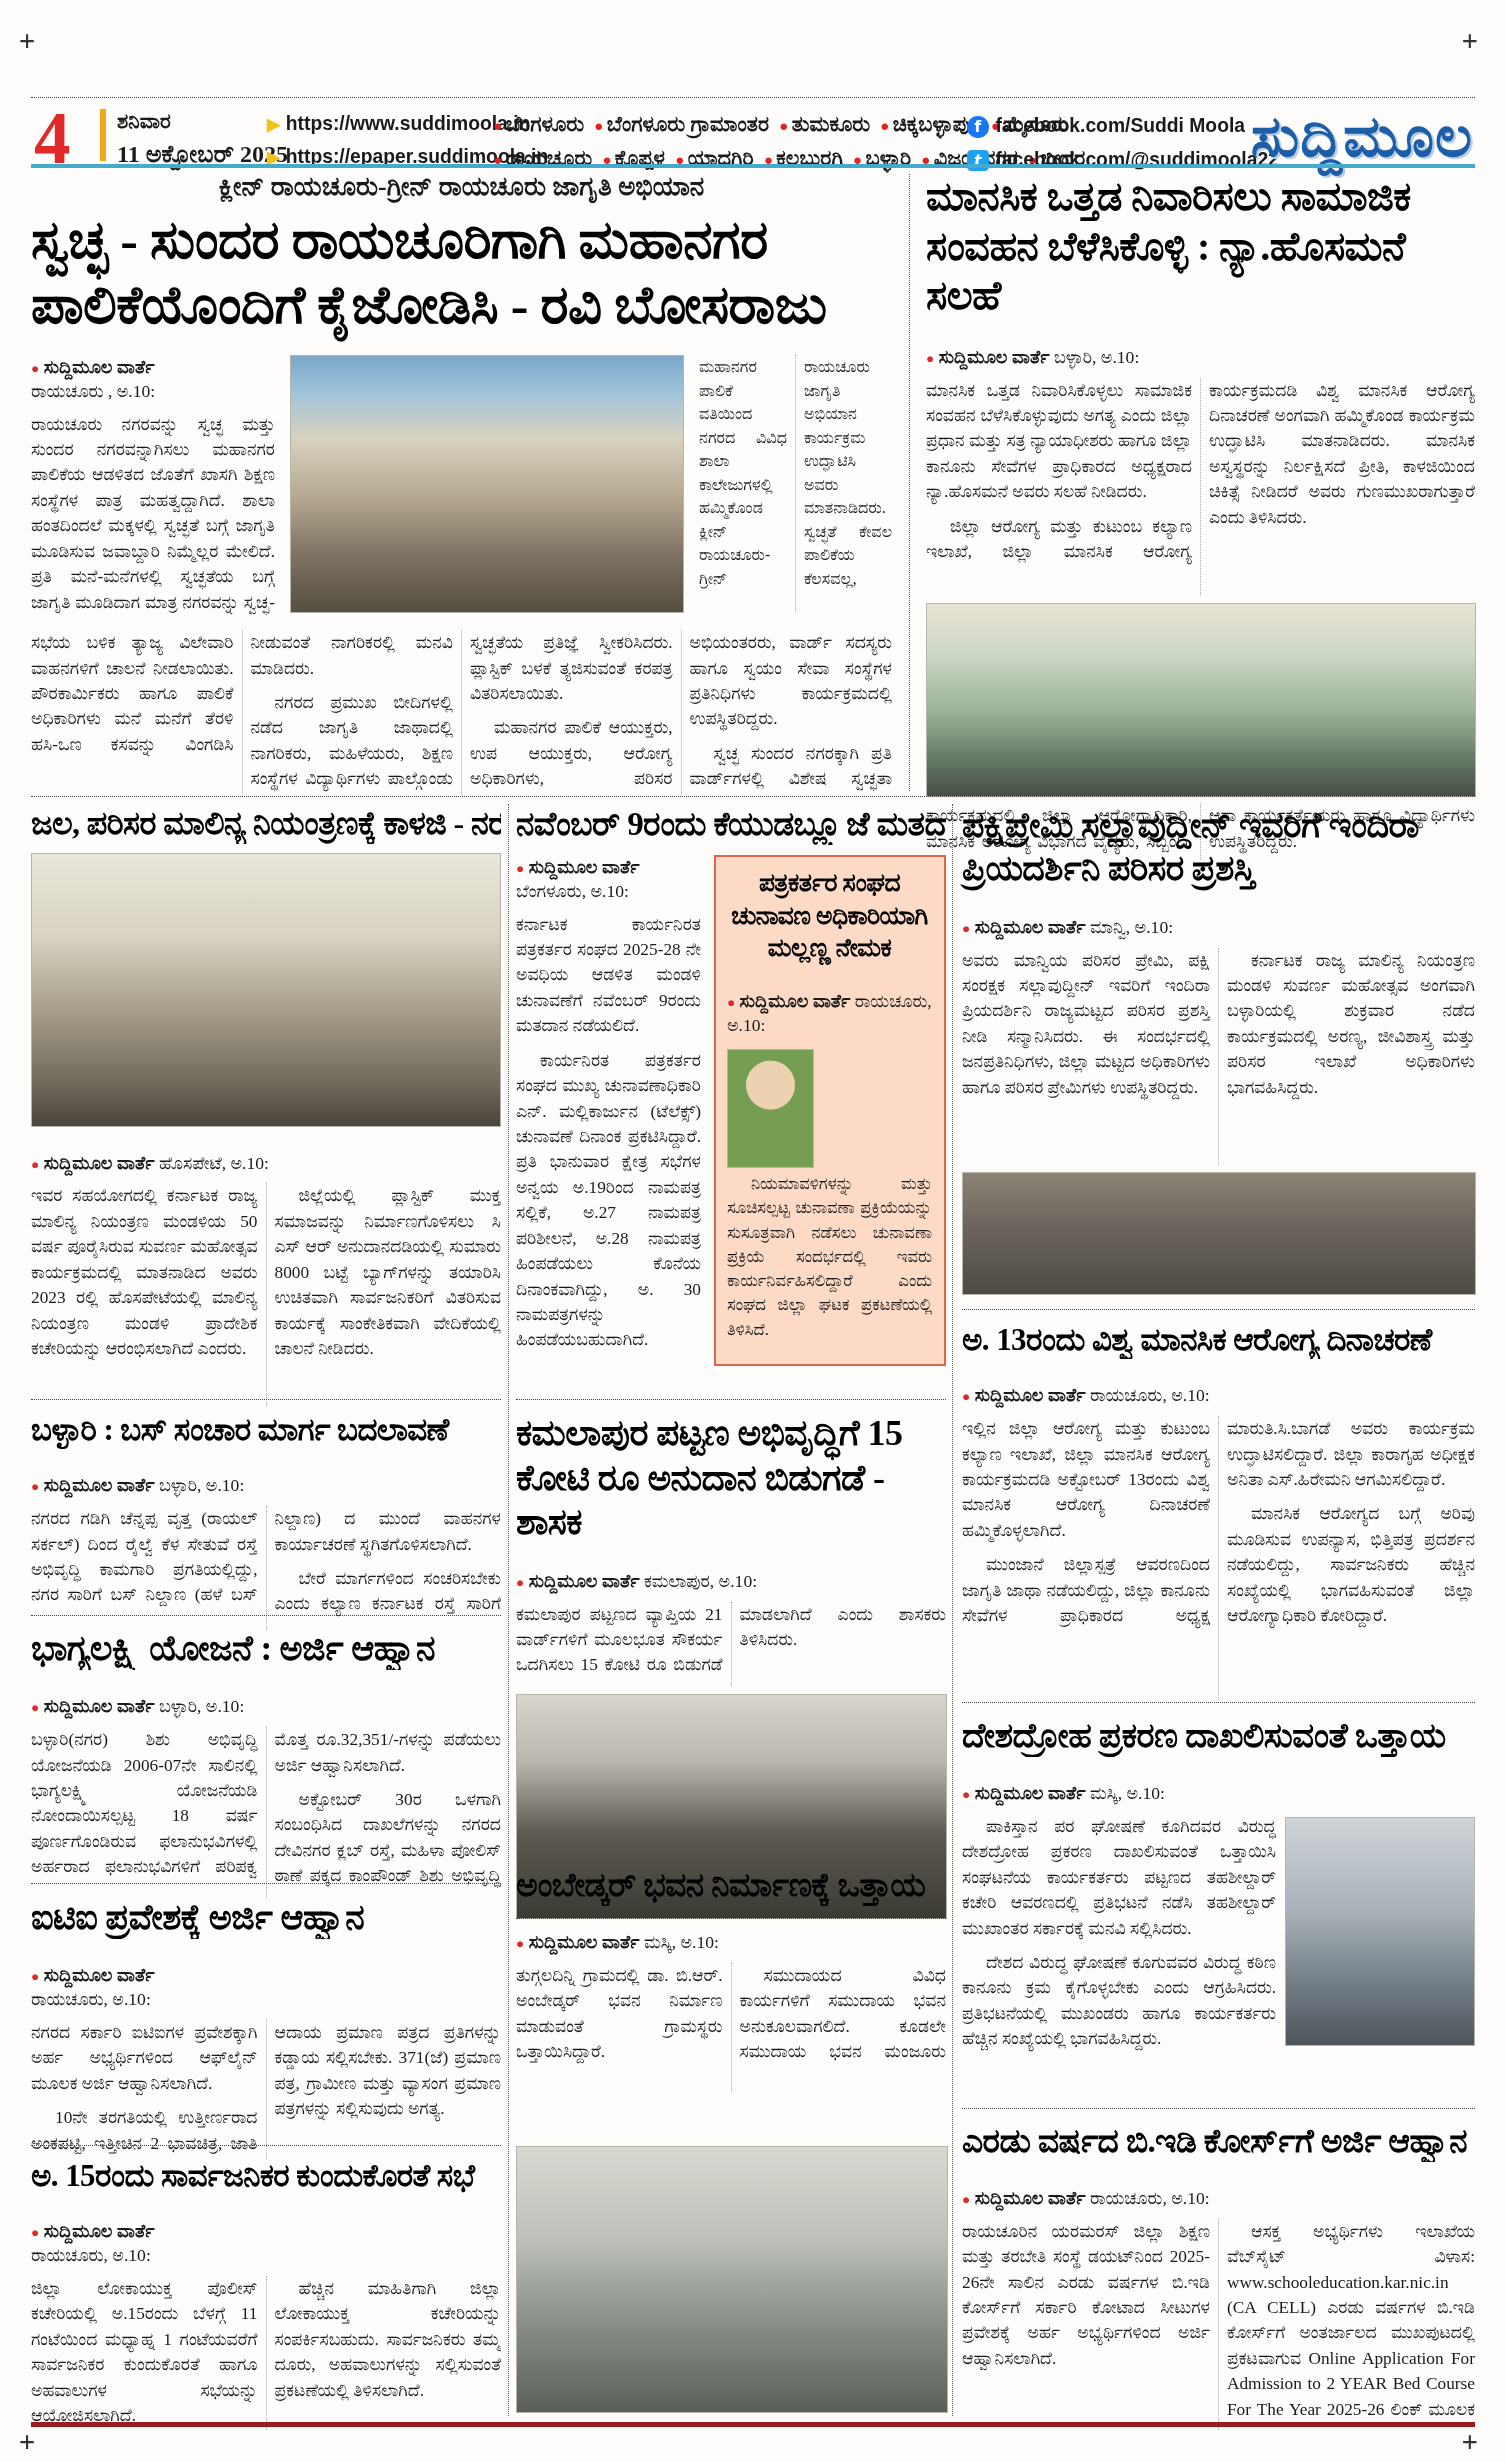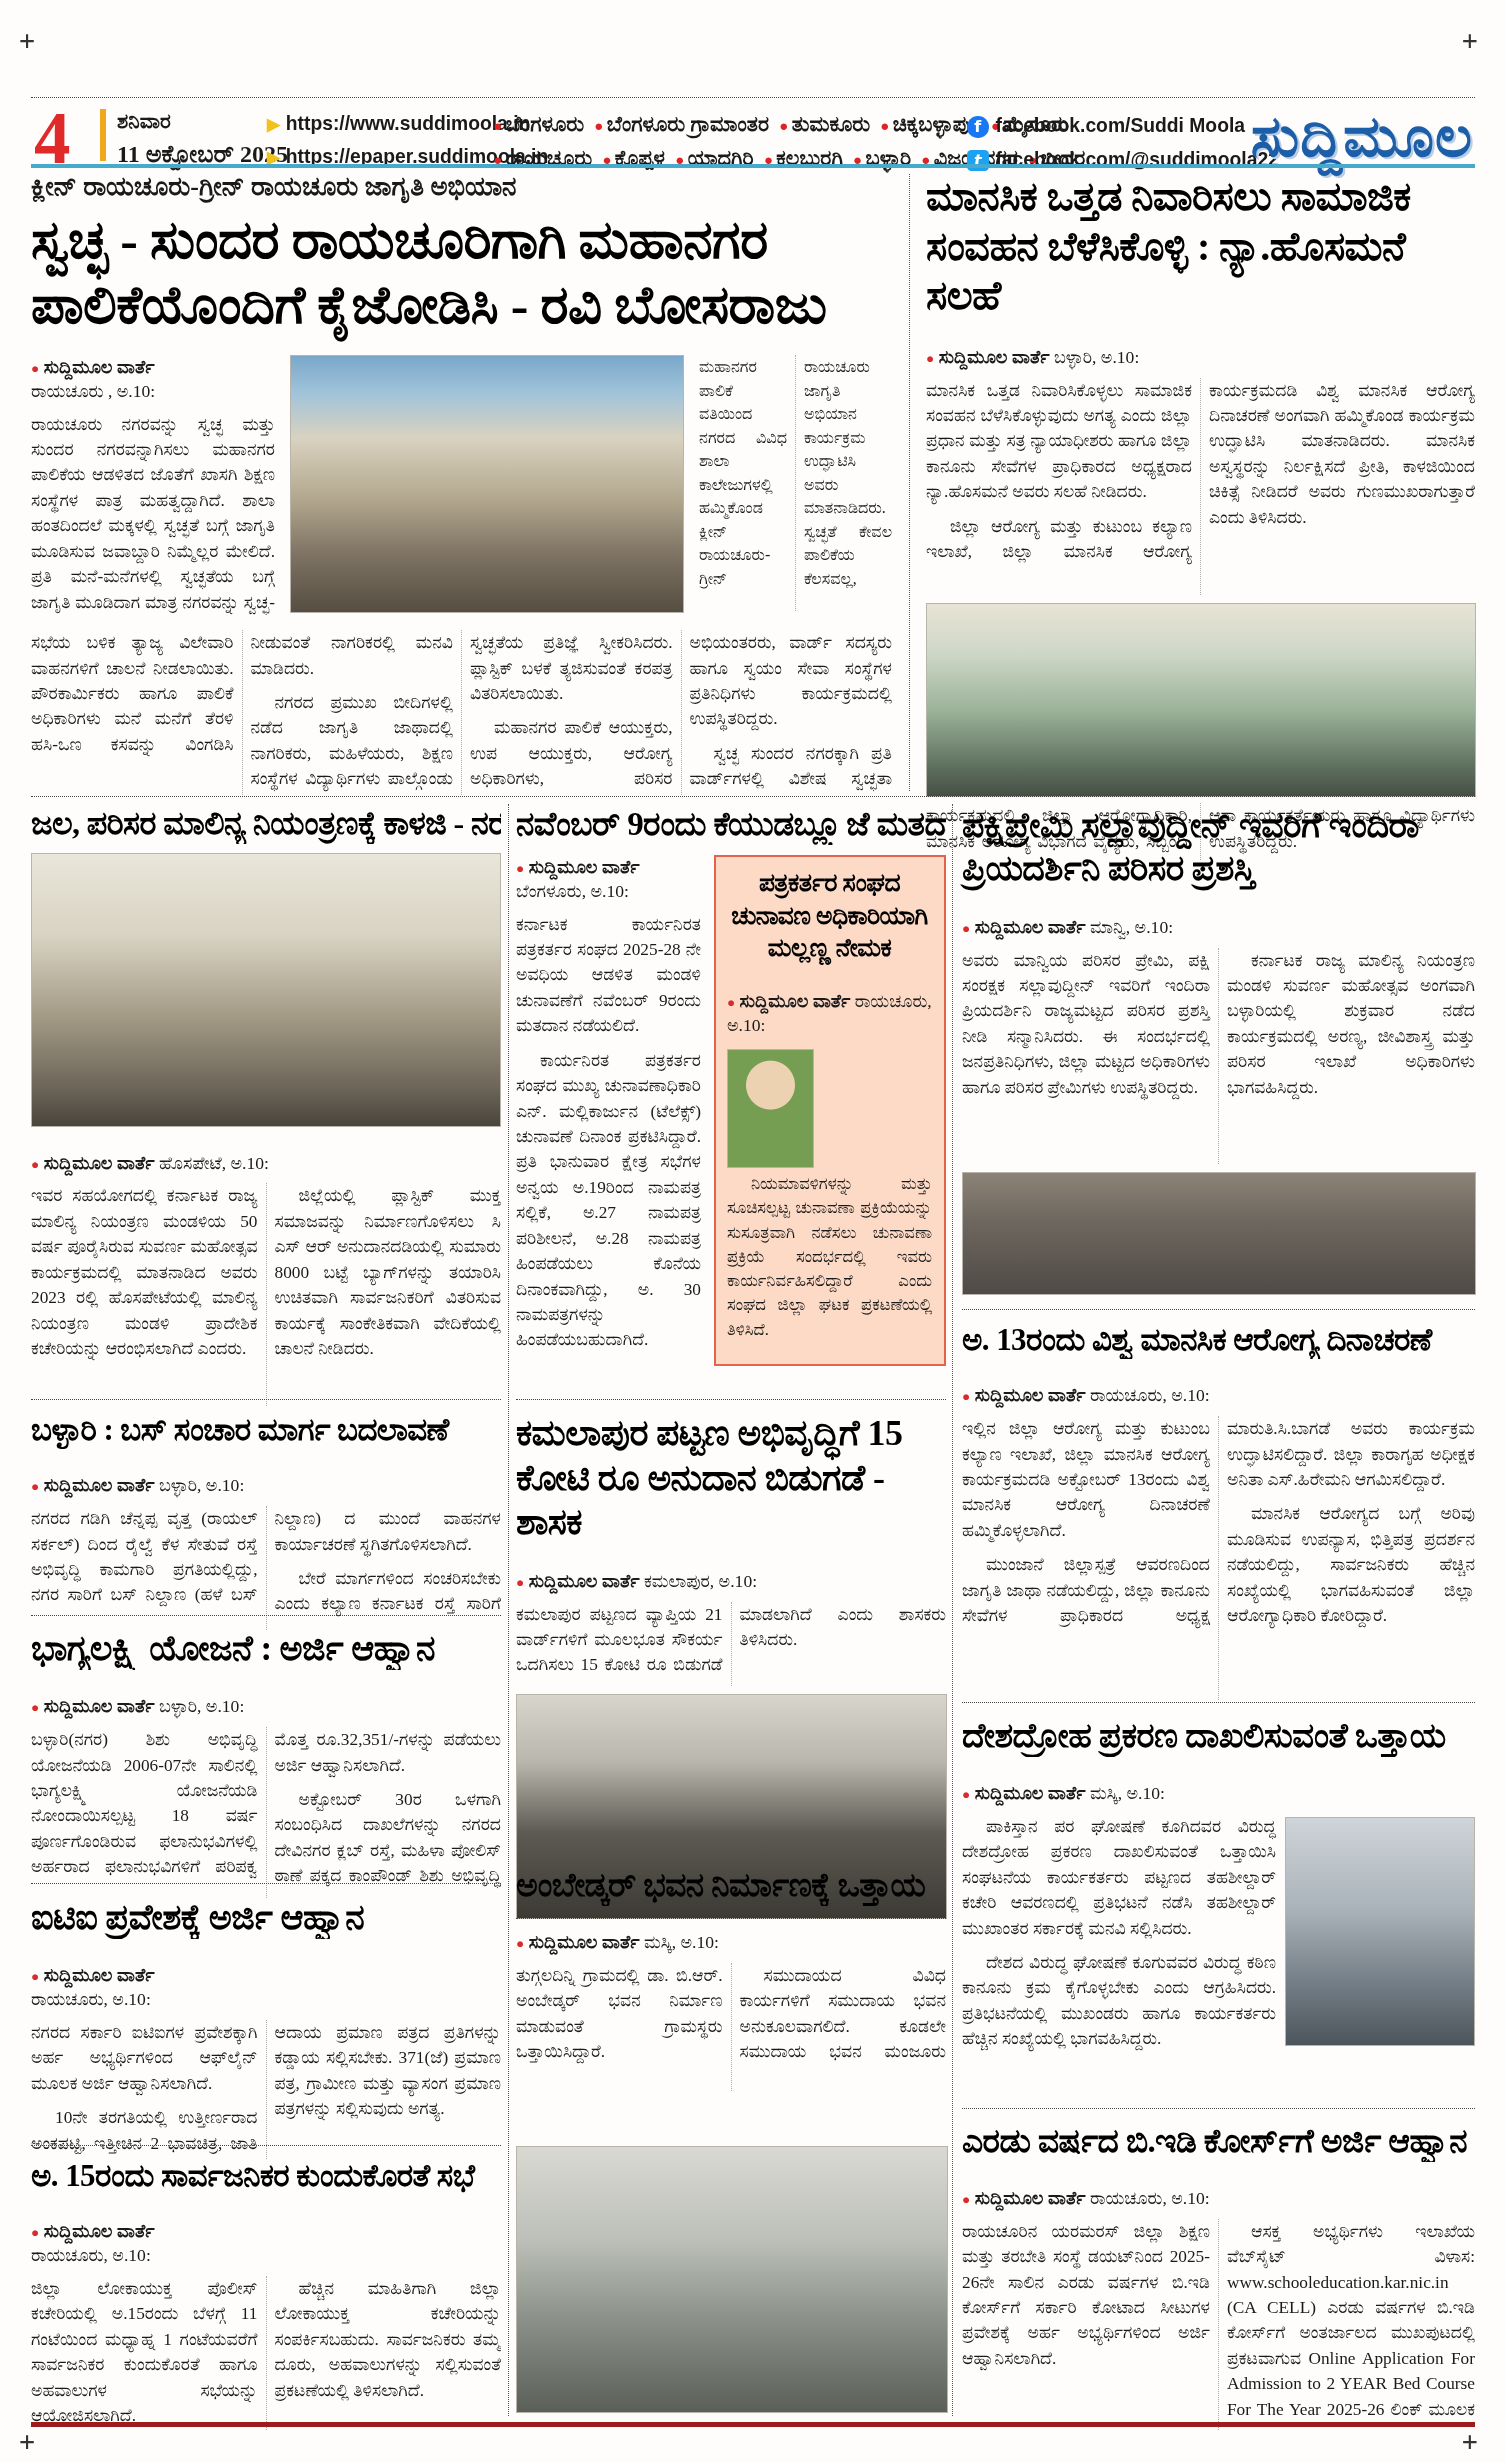--- a/index.html
+++ b/index.html
@@ -22,21 +22,21 @@
   .cb{color:#e02222;font-size:15px;margin:0 3.4px 0 10.2px;vertical-align:middle;}
   .social{font-family:"Liberation Sans",sans-serif;font-weight:700;font-size:19.3px;line-height:1.75;}
   .fbic{display:inline-block;width:21.6px;height:21.6px;border-radius:50%;background:#1877f2;color:#fff;
         text-align:center;line-height:21.6px;font-size:16px;margin-right:6.8px;font-family:"DejaVu Sans",sans-serif;}
   .twic{display:inline-block;width:21.6px;height:21.6px;border-radius:4.5px;background:#1da1f2;color:#fff;
         text-align:center;line-height:21.6px;font-size:16px;margin-right:6.8px;font-family:"DejaVu Sans",sans-serif;font-style:italic;}
   .masthead{font-family:"DejaVu Sans",sans-serif;font-weight:800;font-size:57px;color:#1d5ea8;
             text-shadow:2.3px 2.3px 0 #b9cde4;letter-spacing:1.1px;white-space:nowrap;}
   .bluerule{background:#45aacb;}
   
-  .kicker{font-size:26px;font-weight:700;margin:0;}
+  .kicker{font-size:26px;font-weight:700;margin:0;text-align:center;}
   .hl{font-weight:700;line-height:1.24;margin:0;letter-spacing:-0.6px;color:#000;}
   .one{white-space:nowrap;overflow:hidden;}
   .byline{font-size:17.6px;margin-top:24px;line-height:1.35;}
   .byline .dot{color:#d92b2b;font-size:13.6px;margin-right:4.5px;}
   .byline b{font-size:18px;}
   .body{font-size:17.3px;line-height:1.47;text-align:justify;overflow:hidden;margin-top:8px;}
   .body p{margin:0 0 9px;text-indent:24px;}
   .body p:first-child{text-indent:0;}
   .cols2{column-count:2;column-gap:17px;column-rule:1.1px dotted #aaa;}
   .cols4{column-count:4;column-gap:17px;column-rule:1.1px dotted #aaa;}

